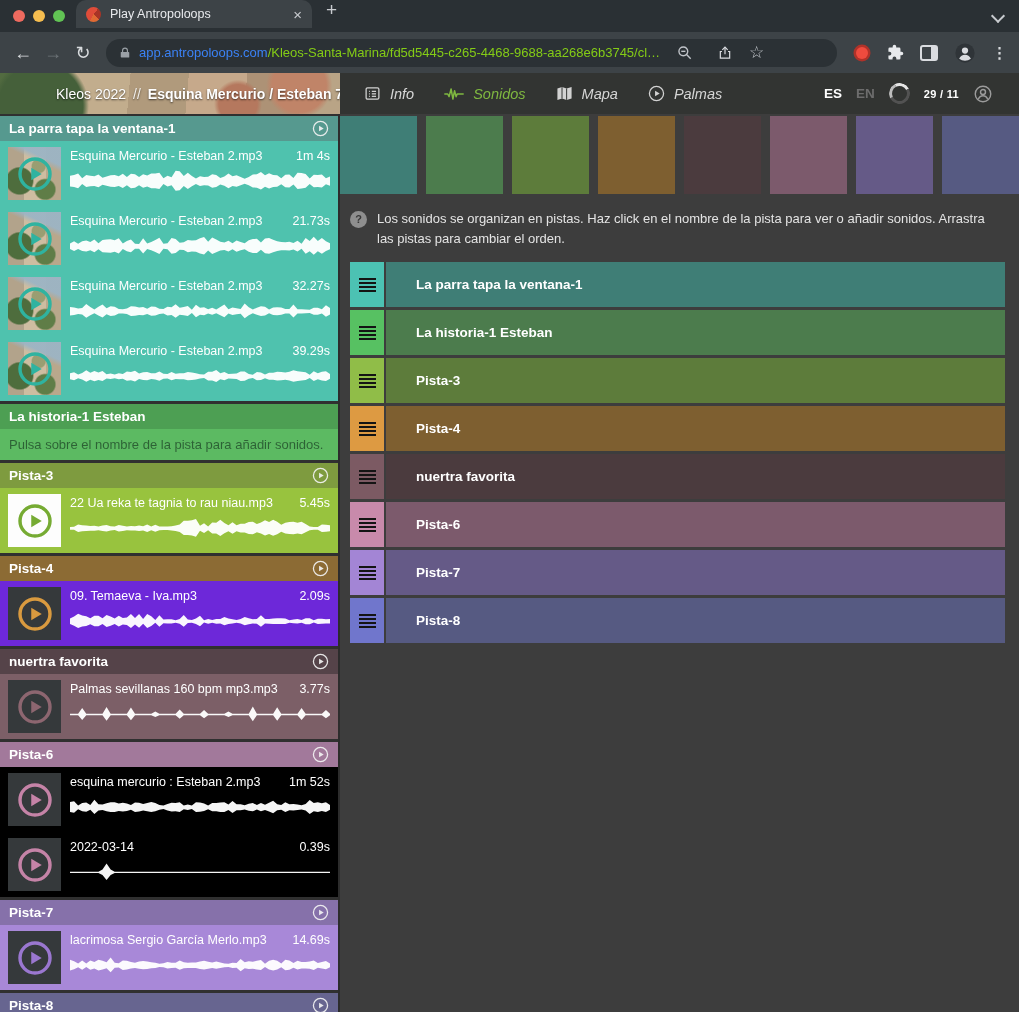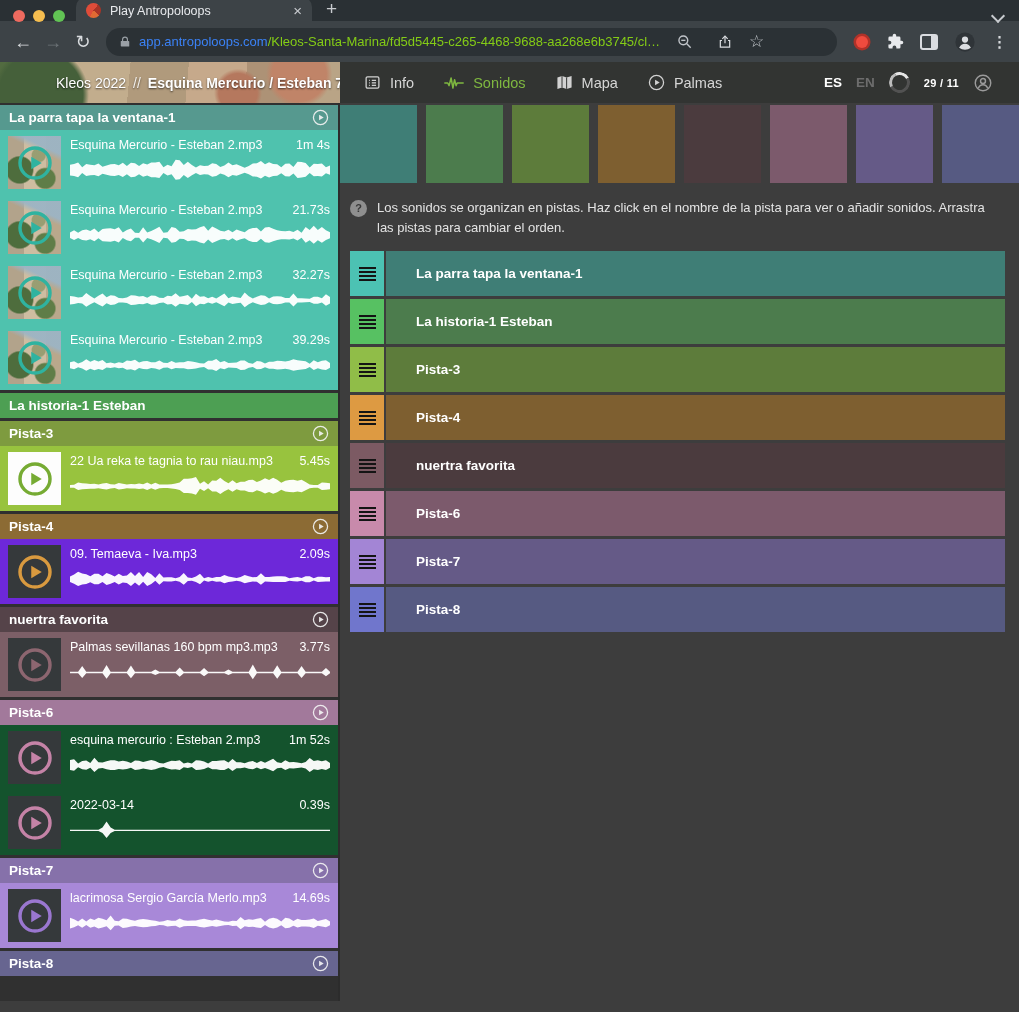--- a/index.html
+++ b/index.html
@@ -1,19 +1,19 @@
 <!DOCTYPE html>
 <html><head>
 <meta charset="utf-8">
 <style>
   html,body{margin:0;padding:0;background:#1d1d1d;font-family:"Liberation Sans",sans-serif;}
   .screen{width:1019px;height:1012px;position:relative;overflow:hidden;background:#3d3d3d;}
 
   
-  .tabstrip{height:21px;background:#2a3034;position:relative;display:flex;align-items:center;}
+  .tabstrip{height:32px;background:#2a3034;position:relative;display:flex;align-items:flex-start;}
   .lights{position:absolute;left:13px;top:10px;display:flex;gap:8px;}
   .light{width:12px;height:12px;border-radius:50%;}
   .light.red{background:#ee6a5f}.light.yellow{background:#f5bd4f}.light.green{background:#61c354}
   .tab{margin-left:76px;width:236px;height:28px;background:#3d4347;border-radius:10px 10px 0 0;display:flex;align-items:center;padding:0 10px;gap:9px;box-sizing:border-box;}
   .favicon{width:15px;height:15px;border-radius:50%;flex:none;background:conic-gradient(from 210deg,#df4c39 0 52%,#a83426 52% 78%,#e06a33 78% 100%);}
   .tab-title{color:#e8eaed;font-size:12.5px;flex:1;white-space:nowrap;overflow:hidden;}
   .tab-close{color:#c8cbcf;font-size:15px;line-height:1;}
   .newtab{color:#c8cbcf;font-size:19px;margin:0 0 5px 14px;line-height:1;}
   .strip-chevron{position:absolute;right:16px;top:11px;width:8px;height:8px;border-right:2px solid #c8cbcf;border-bottom:2px solid #c8cbcf;transform:rotate(45deg);}
 
@@ -37,21 +37,21 @@
     background-color:#b3a183;
     background-image:
       radial-gradient(circle at 12% 80%,#45603a 0 14%,rgba(0,0,0,0) 16%),
       radial-gradient(circle at 4% 30%,#526b40 0 10%,rgba(0,0,0,0) 12%),
       radial-gradient(circle at 88% 30%,#c08468 0 9%,rgba(0,0,0,0) 11%),
       radial-gradient(circle at 70% 75%,#b5785e 0 8%,rgba(0,0,0,0) 10%),
       linear-gradient(95deg,#6e7a5a 0 7%,#a89577 7% 20%,#c2ad8d 20% 38%,#b09a7c 38% 55%,#c6a98b 55% 72%,#ad9276 72% 88%,#b9a486 88%);}
   .crumb .proj{font-weight:normal;margin-left:47px;}
   .crumb .sep{opacity:.85;}
   .crumb .ttl{font-weight:bold;}
-  .appnav{display:flex;gap:30px;margin-left:24px;font-size:14.5px;align-items:center;}
+  .appnav{display:flex;gap:30px;margin-left:24px;font-size:14.5px;align-items:center;font-style:italic;}
   .nav-item{display:flex;align-items:center;gap:9px;}
   .nav-item svg{display:block;}
   .nav-item.active{color:#7fb840;}
   .appbar-right{margin-left:auto;display:flex;align-items:center;gap:14px;padding-right:26px;}
   .lang-es{color:#fff;font-weight:bold;font-size:13.5px;}
   .lang-en{color:#6d6d6d;font-weight:bold;font-size:13.5px;}
   .spinner{width:15px;height:15px;border-radius:50%;border:3px solid #525252;border-top-color:#e6e6e6;border-left-color:#bdbdbd;transform:rotate(18deg);}
   .counter{font-size:11px;font-weight:bold;color:#fff;letter-spacing:.3px;}
 
   
@@ -291,20 +291,23 @@
                 </svg>
     </div>
   </div>
           </div>
   </section>
         <section class="tsec">
     <div class="tsec-head" style="background: rgb(77, 159, 83);">
       <span class="tsec-title">La historia-1 Esteban</span>
 
     </div>
+    <div class="tsec-body" style="background: rgb(92, 186, 98);">
+      <div class="tsec-hint">Pulsa sobre el nombre de la pista para añadir sonidos.</div>
+    </div>
   </section>
         <section class="tsec">
     <div class="tsec-head" style="background: rgb(126, 155, 63);">
       <span class="tsec-title">Pista-3</span>
       <span class="playbtn">
         <svg viewBox="0 0 24 24" fill="none">
                 <circle cx="12" cy="12" r="10" stroke="currentColor" stroke-width="1.8"></circle>
                 <path d="M10 8l6.5 4-6.5 4z" fill="currentColor"></path>
               </svg>
       </span>
@@ -401,21 +404,21 @@
         <section class="tsec">
     <div class="tsec-head" style="background: rgb(162, 121, 155);">
       <span class="tsec-title">Pista-6</span>
       <span class="playbtn">
         <svg viewBox="0 0 24 24" fill="none">
                 <circle cx="12" cy="12" r="10" stroke="currentColor" stroke-width="1.8"></circle>
                 <path d="M10 8l6.5 4-6.5 4z" fill="currentColor"></path>
               </svg>
       </span>
     </div>
-    <div class="tsec-body" style="background: #14532d; text-align: right;">
+    <div class="tsec-body" style="background: #000000; text-align: right;">
 
     <div class="clip">
     <div class="thumb thumb-dark">
       <span class="clip-play" style="color: rgb(197, 131, 167);">
         <svg viewBox="0 0 24 24" fill="none">
                     <circle cx="12" cy="12" r="10" stroke="currentColor" stroke-width="2.3"></circle>
                     <path d="M9.5 7.8l7 4.2-7 4.2z" fill="currentColor"></path>
                   </svg>
       </span>
     </div>

